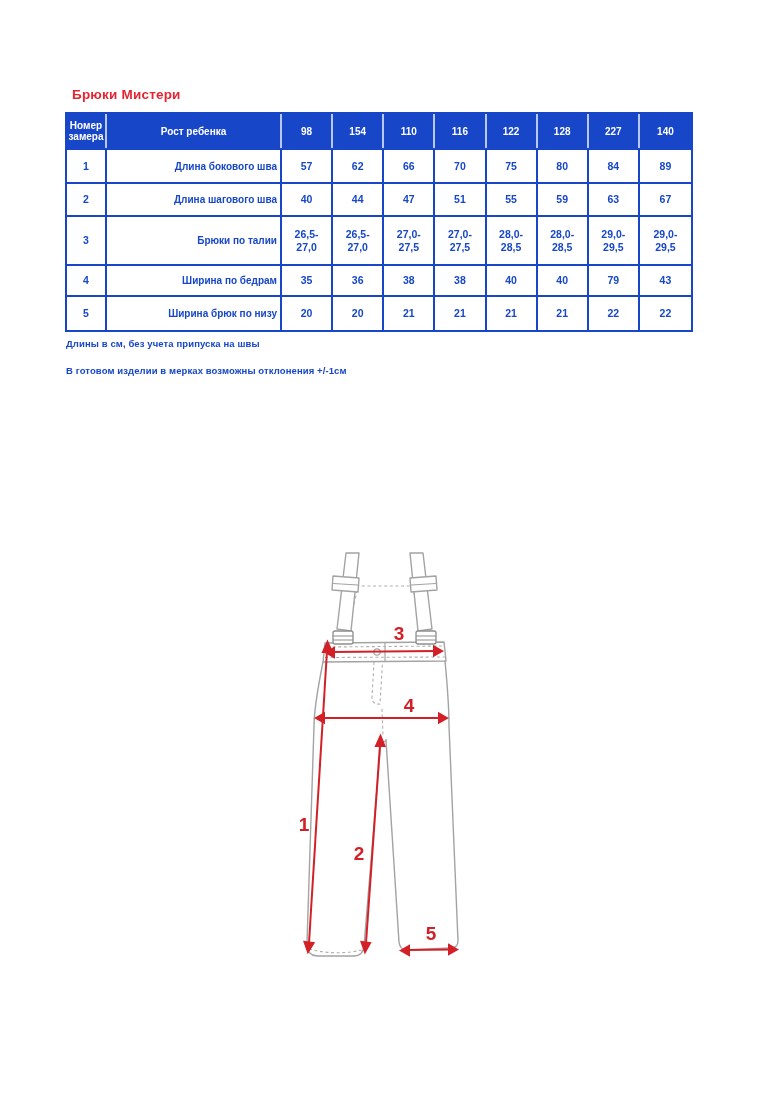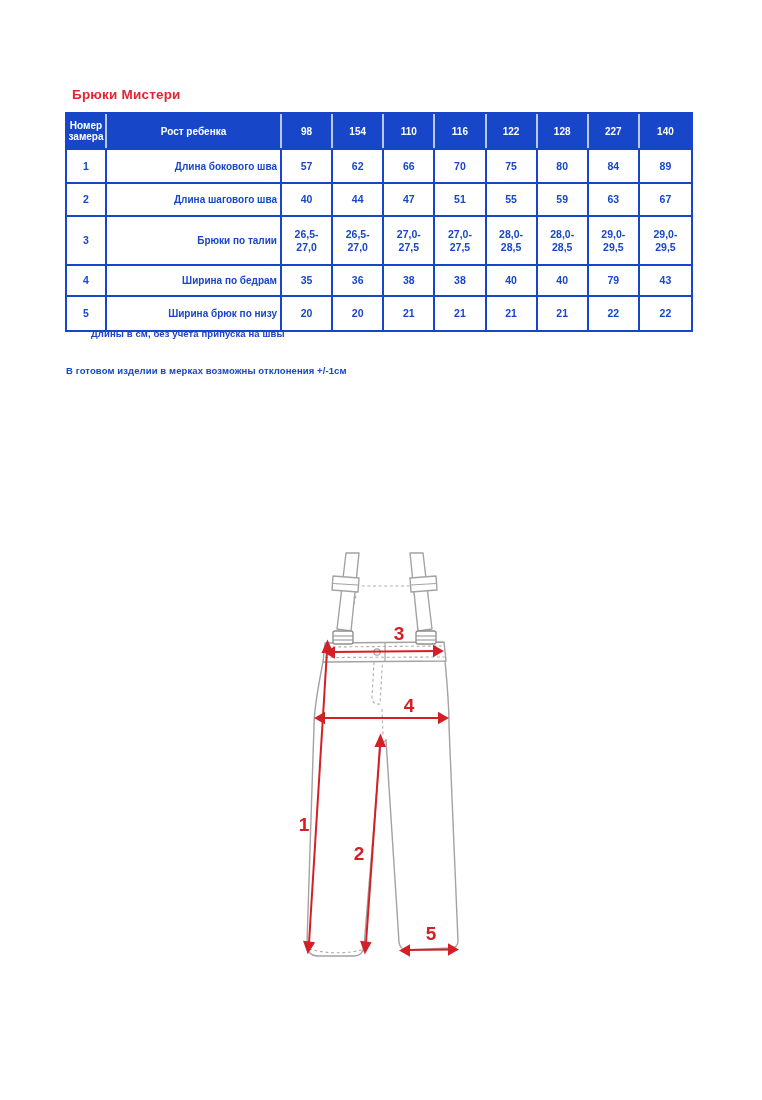--- a/index.html
+++ b/index.html
@@ -33,21 +33,21 @@
   tbody td.val { padding:0 6px; }
   tbody tr:nth-child(1) td { height:34px; }
   tbody tr:nth-child(2) td { height:33px; }
   tbody tr:nth-child(3) td { height:49px; }
   tbody tr:nth-child(4) td { height:31px; }
   tbody tr:nth-child(5) td { height:35px; }
   .note {
     position:absolute; left:66px; color:#1747c8;
     font-size:9.5px; font-weight:bold; letter-spacing:.1px;
   }
-  .note.n1 { top:328px;margin-left:25px; }
+  .note.n1 { top:338px; }
   .note.n2 { top:365px; }
   .sketch-wrap { position:absolute; left:270px; top:530px; width:250px; height:450px; }
   .sketch-wrap svg { display:block; width:250px; height:450px; }
   .measure-label { font-family:"Liberation Sans","DejaVu Sans",sans-serif; font-size:19px; font-weight:bold; fill:#d32027; }
 </style>
 </head>
 <body>
 
 <div class="page">
 

